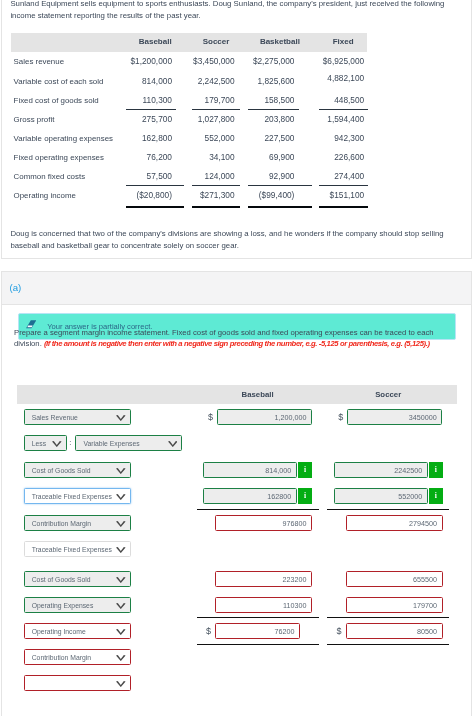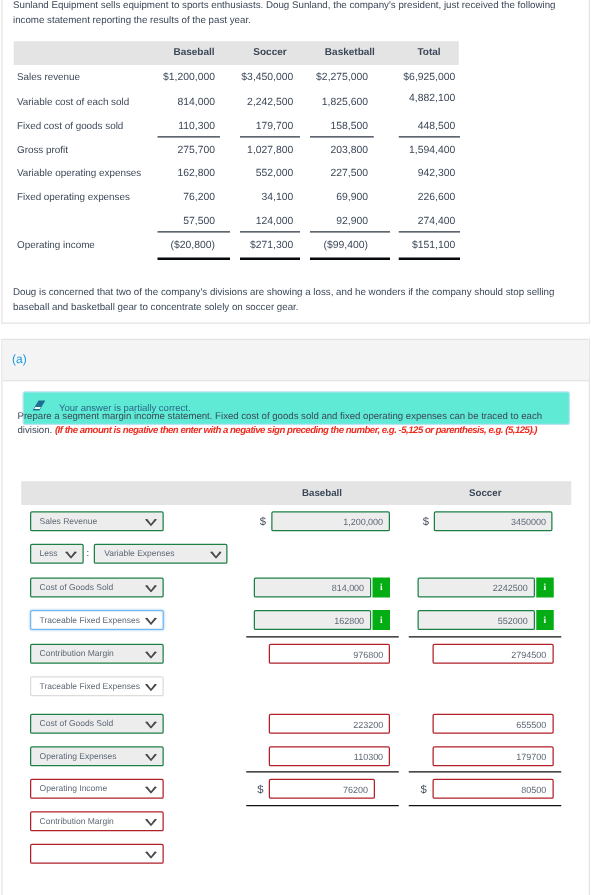--- a/index.html
+++ b/index.html
@@ -64,21 +64,21 @@
 </head>
 <body>
 
 <div class="page">
   <div class="card" id="card-problem"></div>
   <div class="para" id="intro">Sunland Equipment sells equipment to sports enthusiasts. Doug Sunland, the company's president, just received the following income statement reporting the results of the past year.</div>
   <div id="head-band"></div>
   <div class="hcell" style="left:155.2px;width:80px;margin-left:-40px;">Baseball</div>
   <div class="hcell" style="left:216.0px;width:80px;margin-left:-40px;">Soccer</div>
   <div class="hcell" style="left:279.9px;width:80px;margin-left:-40px;">Basketball</div>
-  <div class="hcell" style="left:343.2px;width:80px;margin-left:-40px;">Total</div>
+  <div class="hcell" style="left:343.2px;width:80px;margin-left:-40px;">Fixed</div>
   <div class="rlabel" style="top:52.4px;">Sales revenue</div>
   <div class="rval" style="left:124.7px;width:56.0px;top:52.4px;padding-right:8.7px;">$1,200,000</div>
   <div class="rval" style="left:187.3px;width:56.0px;top:52.4px;padding-right:8.7px;">$3,450,000</div>
   <div class="rval" style="left:247.1px;width:56.0px;top:52.4px;padding-right:8.7px;">$2,275,000</div>
   <div class="rval" style="left:316.9px;width:56.0px;top:52.4px;padding-right:8.7px;">$6,925,000</div>
   <div class="rlabel" style="top:71.5px;">Variable cost of each sold</div>
   <div class="rval" style="left:124.7px;width:56.0px;top:71.5px;padding-right:8.7px;">814,000</div>
   <div class="rval" style="left:187.3px;width:56.0px;top:71.5px;padding-right:8.7px;">2,242,500</div>
   <div class="rval" style="left:247.1px;width:56.0px;top:71.5px;padding-right:8.7px;">1,825,600</div>
   <div class="rval" style="left:316.9px;width:56.0px;top:69px;padding-right:8.7px;">4,882,100</div>
@@ -95,20 +95,21 @@
   <div class="rlabel" style="top:128.9px;">Variable operating expenses</div>
   <div class="rval" style="left:124.7px;width:56.0px;top:128.9px;padding-right:8.7px;">162,800</div>
   <div class="rval" style="left:187.3px;width:56.0px;top:128.9px;padding-right:8.7px;">552,000</div>
   <div class="rval" style="left:247.1px;width:56.0px;top:128.9px;padding-right:8.7px;">227,500</div>
   <div class="rval" style="left:316.9px;width:56.0px;top:128.9px;padding-right:8.7px;">942,300</div>
   <div class="rlabel" style="top:148.0px;">Fixed operating expenses</div>
   <div class="rval" style="left:124.7px;width:56.0px;top:148.0px;padding-right:8.7px;">76,200</div>
   <div class="rval" style="left:187.3px;width:56.0px;top:148.0px;padding-right:8.7px;">34,100</div>
   <div class="rval" style="left:247.1px;width:56.0px;top:148.0px;padding-right:8.7px;">69,900</div>
   <div class="rval" style="left:316.9px;width:56.0px;top:148.0px;padding-right:8.7px;">226,600</div>
+  <div class="rlabel" style="top:167.2px;">Common fixed costs</div>
   <div class="rval sgl" style="left:125.9px;width:58.6px;top:167.2px;padding-right:12.5px;">57,500</div>
   <div class="rval sgl" style="left:191.7px;width:48.5px;top:167.2px;padding-right:5.6px;">124,000</div>
   <div class="rval sgl" style="left:248.0px;width:63.7px;top:167.2px;padding-right:17.3px;">92,900</div>
   <div class="rval sgl" style="left:318.8px;width:48.8px;top:167.2px;padding-right:3.4px;">274,400</div>
   <div class="rlabel" style="top:186.3px;">Operating income</div>
   <div class="rval dbl" style="left:125.9px;width:58.6px;top:186.3px;padding-right:12.5px;">($20,800)</div>
   <div class="rval dbl" style="left:191.7px;width:48.5px;top:186.3px;padding-right:5.6px;">$271,300</div>
   <div class="rval dbl" style="left:248.0px;width:63.7px;top:186.3px;padding-right:17.3px;">($99,400)</div>
   <div class="rval dbl" style="left:318.8px;width:48.8px;top:186.3px;padding-right:3.4px;">$151,100</div>
   <div class="para" id="concern">Doug is concerned that two of the company's divisions are showing a loss, and he wonders if the company should stop selling baseball and basketball gear to concentrate solely on soccer gear.</div>

